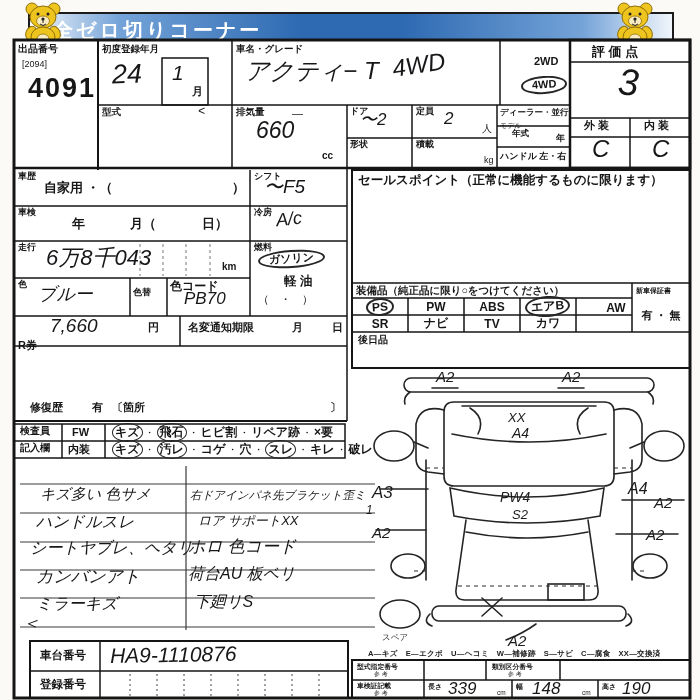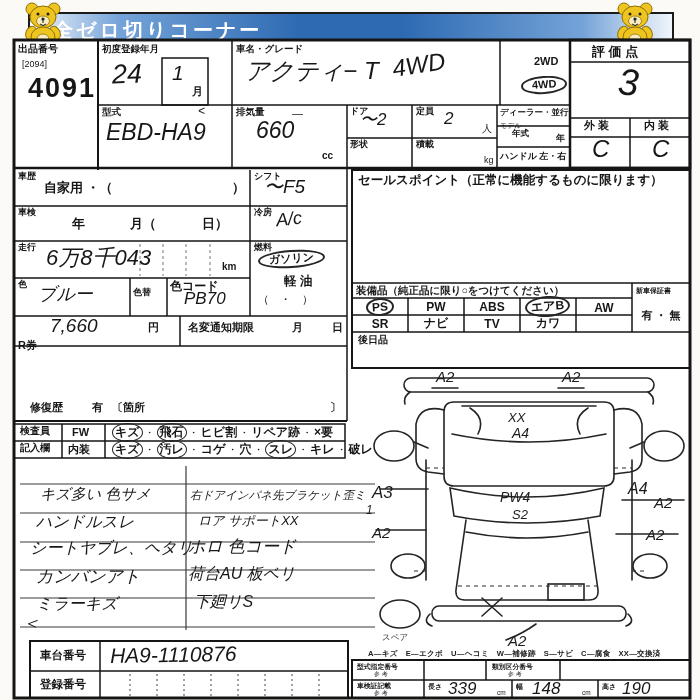--- a/index.html
+++ b/index.html
@@ -166,21 +166,20 @@
   <div class="t b" style="left:521px;top:76px;font-size:11px"><span class="circbig circled">4WD</span></div>
 
   <div class="t b" style="left:592px;top:45px;font-size:13px">評 価 点</div>
   <div class="t hw" style="left:618px;top:64px;font-size:37px;transform:rotate(4deg)">3</div>
   <div class="t b" style="left:584px;top:120px;font-size:11px">外 装</div>
   <div class="t b" style="left:644px;top:120px;font-size:11px">内 装</div>
   <div class="t hw" style="left:592px;top:136px;font-size:24px">C</div>
   <div class="t hw" style="left:652px;top:136px;font-size:24px">C</div>
 
   <div class="t b" style="left:102px;top:107px;font-size:9.5px">型式</div>
-  <div class="t hw" style="left:106px;top:120px;font-size:23px">EBD-HA9</div>
   <div class="t hw" style="left:198px;top:105px;font-size:12px">&lt;</div>
   <div class="t b" style="left:236px;top:107px;font-size:9.5px">排気量</div>
   <div class="t hw" style="left:256px;top:118px;font-size:23px">660</div>
   <div class="t hw" style="left:292px;top:108px;font-size:11px">—</div>
   <div class="t b" style="left:322px;top:151px;font-size:10px">cc</div>
 
   <div class="t b" style="left:350px;top:107px;font-size:9px">ドア</div>
   <div class="t hw" style="left:360px;top:111px;font-size:17px">〜2</div>
   <div class="t b" style="left:416px;top:107px;font-size:9px">定員</div>
   <div class="t hw" style="left:444px;top:110px;font-size:17px">2</div>
@@ -244,21 +243,21 @@
     </div>
   <div class="cell" style="left:408px;top:298px;width:56px;height:17px">
       <span>PW</span>
     </div>
   <div class="cell" style="left:464px;top:298px;width:56px;height:17px">
       <span>ABS</span>
     </div>
   <div class="cell" style="left:520px;top:298px;width:56px;height:17px">
       <span class="circled">エアB</span>
     </div>
-  <div class="cell" style="left:576px;top:298px;width:56px;height:20px">
+  <div class="cell" style="left:588px;top:298px;width:56px;height:20px">
       <span>AW</span>
     </div>
   <div class="cell" style="left:352px;top:315px;width:56px;height:17px">
       <span>SR</span>
     </div>
   <div class="cell" style="left:408px;top:315px;width:56px;height:17px">
       <span>ナビ</span>
     </div>
   <div class="cell" style="left:464px;top:315px;width:56px;height:17px">
       <span>TV</span>

